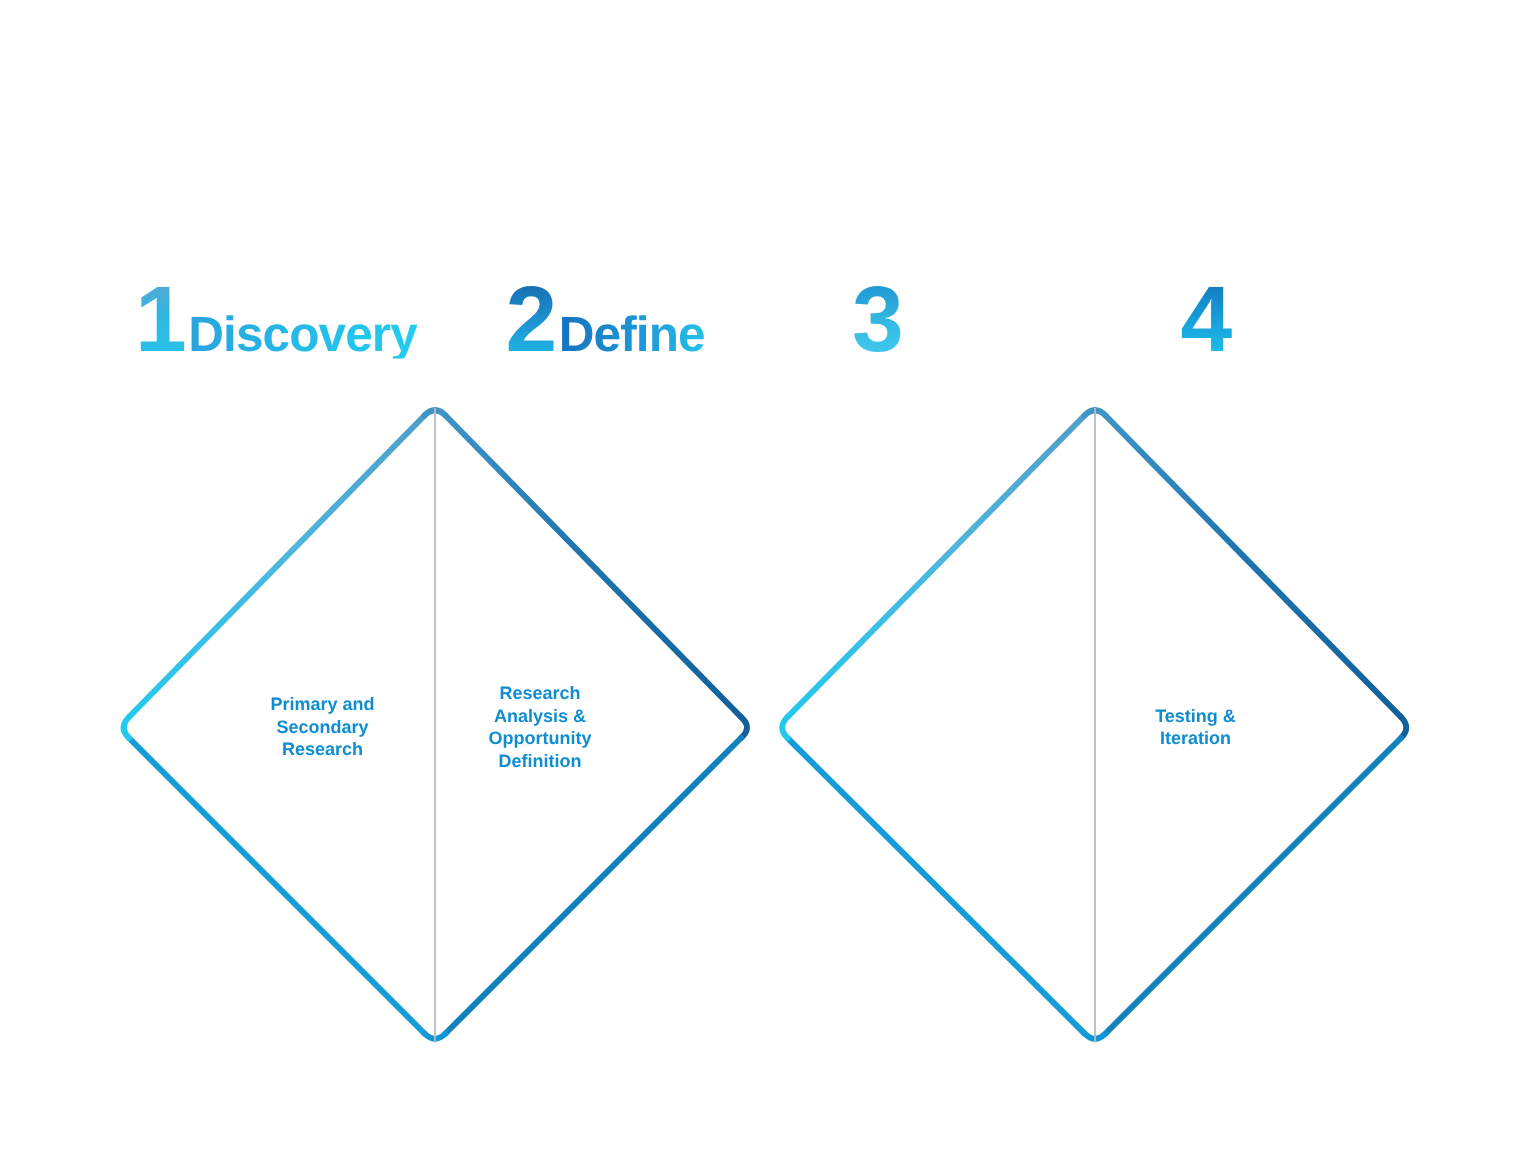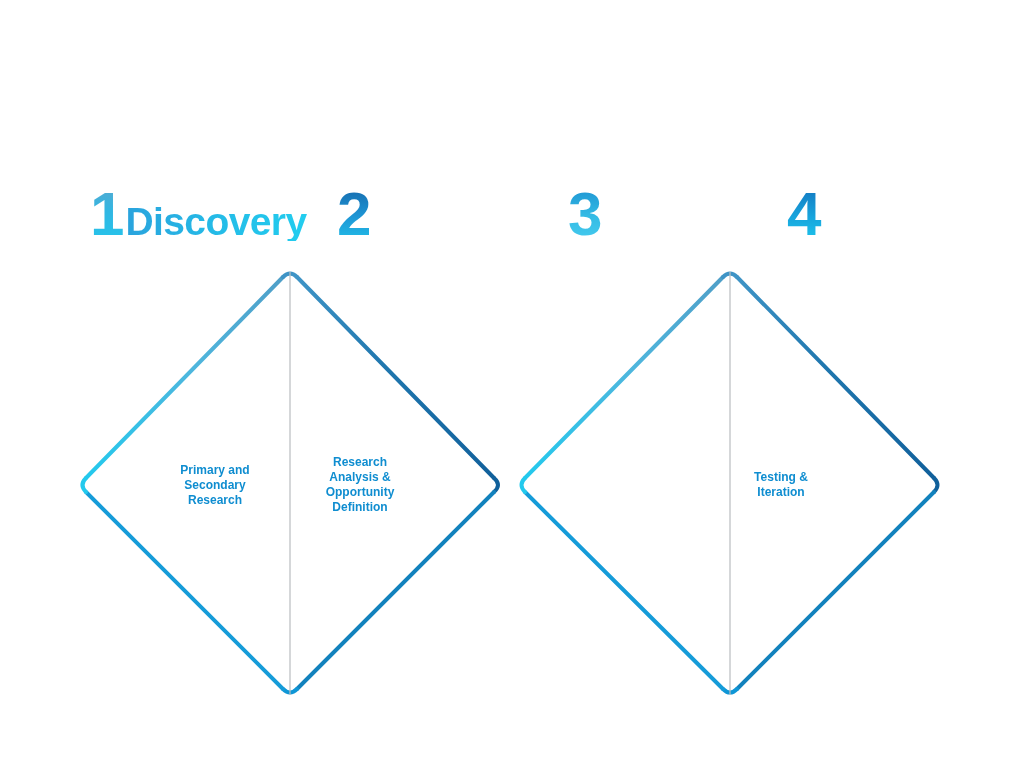--- a/index.html
+++ b/index.html
@@ -40,21 +40,21 @@
     letter-spacing: -1px;
     -webkit-background-clip: text;
     background-clip: text;
     -webkit-text-fill-color: transparent;
     color: transparent;
     padding-right: 2px;
   }
   .phase-label {
     font-family: "Liberation Sans", sans-serif;
     font-weight: 700;
-    font-size: 39px;
+    font-size: 33px;
     line-height: 1;
     letter-spacing: -0.6px;
     -webkit-background-clip: text;
     background-clip: text;
     -webkit-text-fill-color: transparent;
     color: transparent;
   }
 
   
   .num-g1 { background-image: linear-gradient(180deg,#5aa8cf 0%, #31b6e2 45%, #24c6ec 100%); }
@@ -176,36 +176,37 @@
     </g>
   </svg>
 
   <div class="phase-header" style="left:90px; top:183px;">
     <span class="phase-num num-g1">1</span>
     <span class="phase-label lab-g1">Discovery</span>
   </div>
 
   <div class="phase-header" style="left:337px; top:183px;">
     <span class="phase-num num-g2">2</span>
+    <span class="phase-label lab-g2">Define</span>
   </div>
 
   <div class="phase-header" style="left:568px; top:183px;">
     <span class="phase-num num-g3">3</span>
   </div>
 
   <div class="phase-header" style="left:787px; top:183px;">
     <span class="phase-num num-g4">4</span>
   </div>
 
   <div class="stage-caption" style="left:215px; top:485px; width:150px;">Primary and
 Secondary
 Research</div>
 
   <div class="stage-caption" style="left:360px; top:485px; width:150px;">Research
 Analysis &amp;
 Opportunity
 Definition</div>
 
 
-  <div class="stage-caption" style="left:781px; top:485px; width:150px;">Testing &amp;
+  <div class="stage-caption" style="left:797px; top:485px; width:150px;">Testing &amp;
 Iteration</div>
 
 </div>
 
 </body></html>

